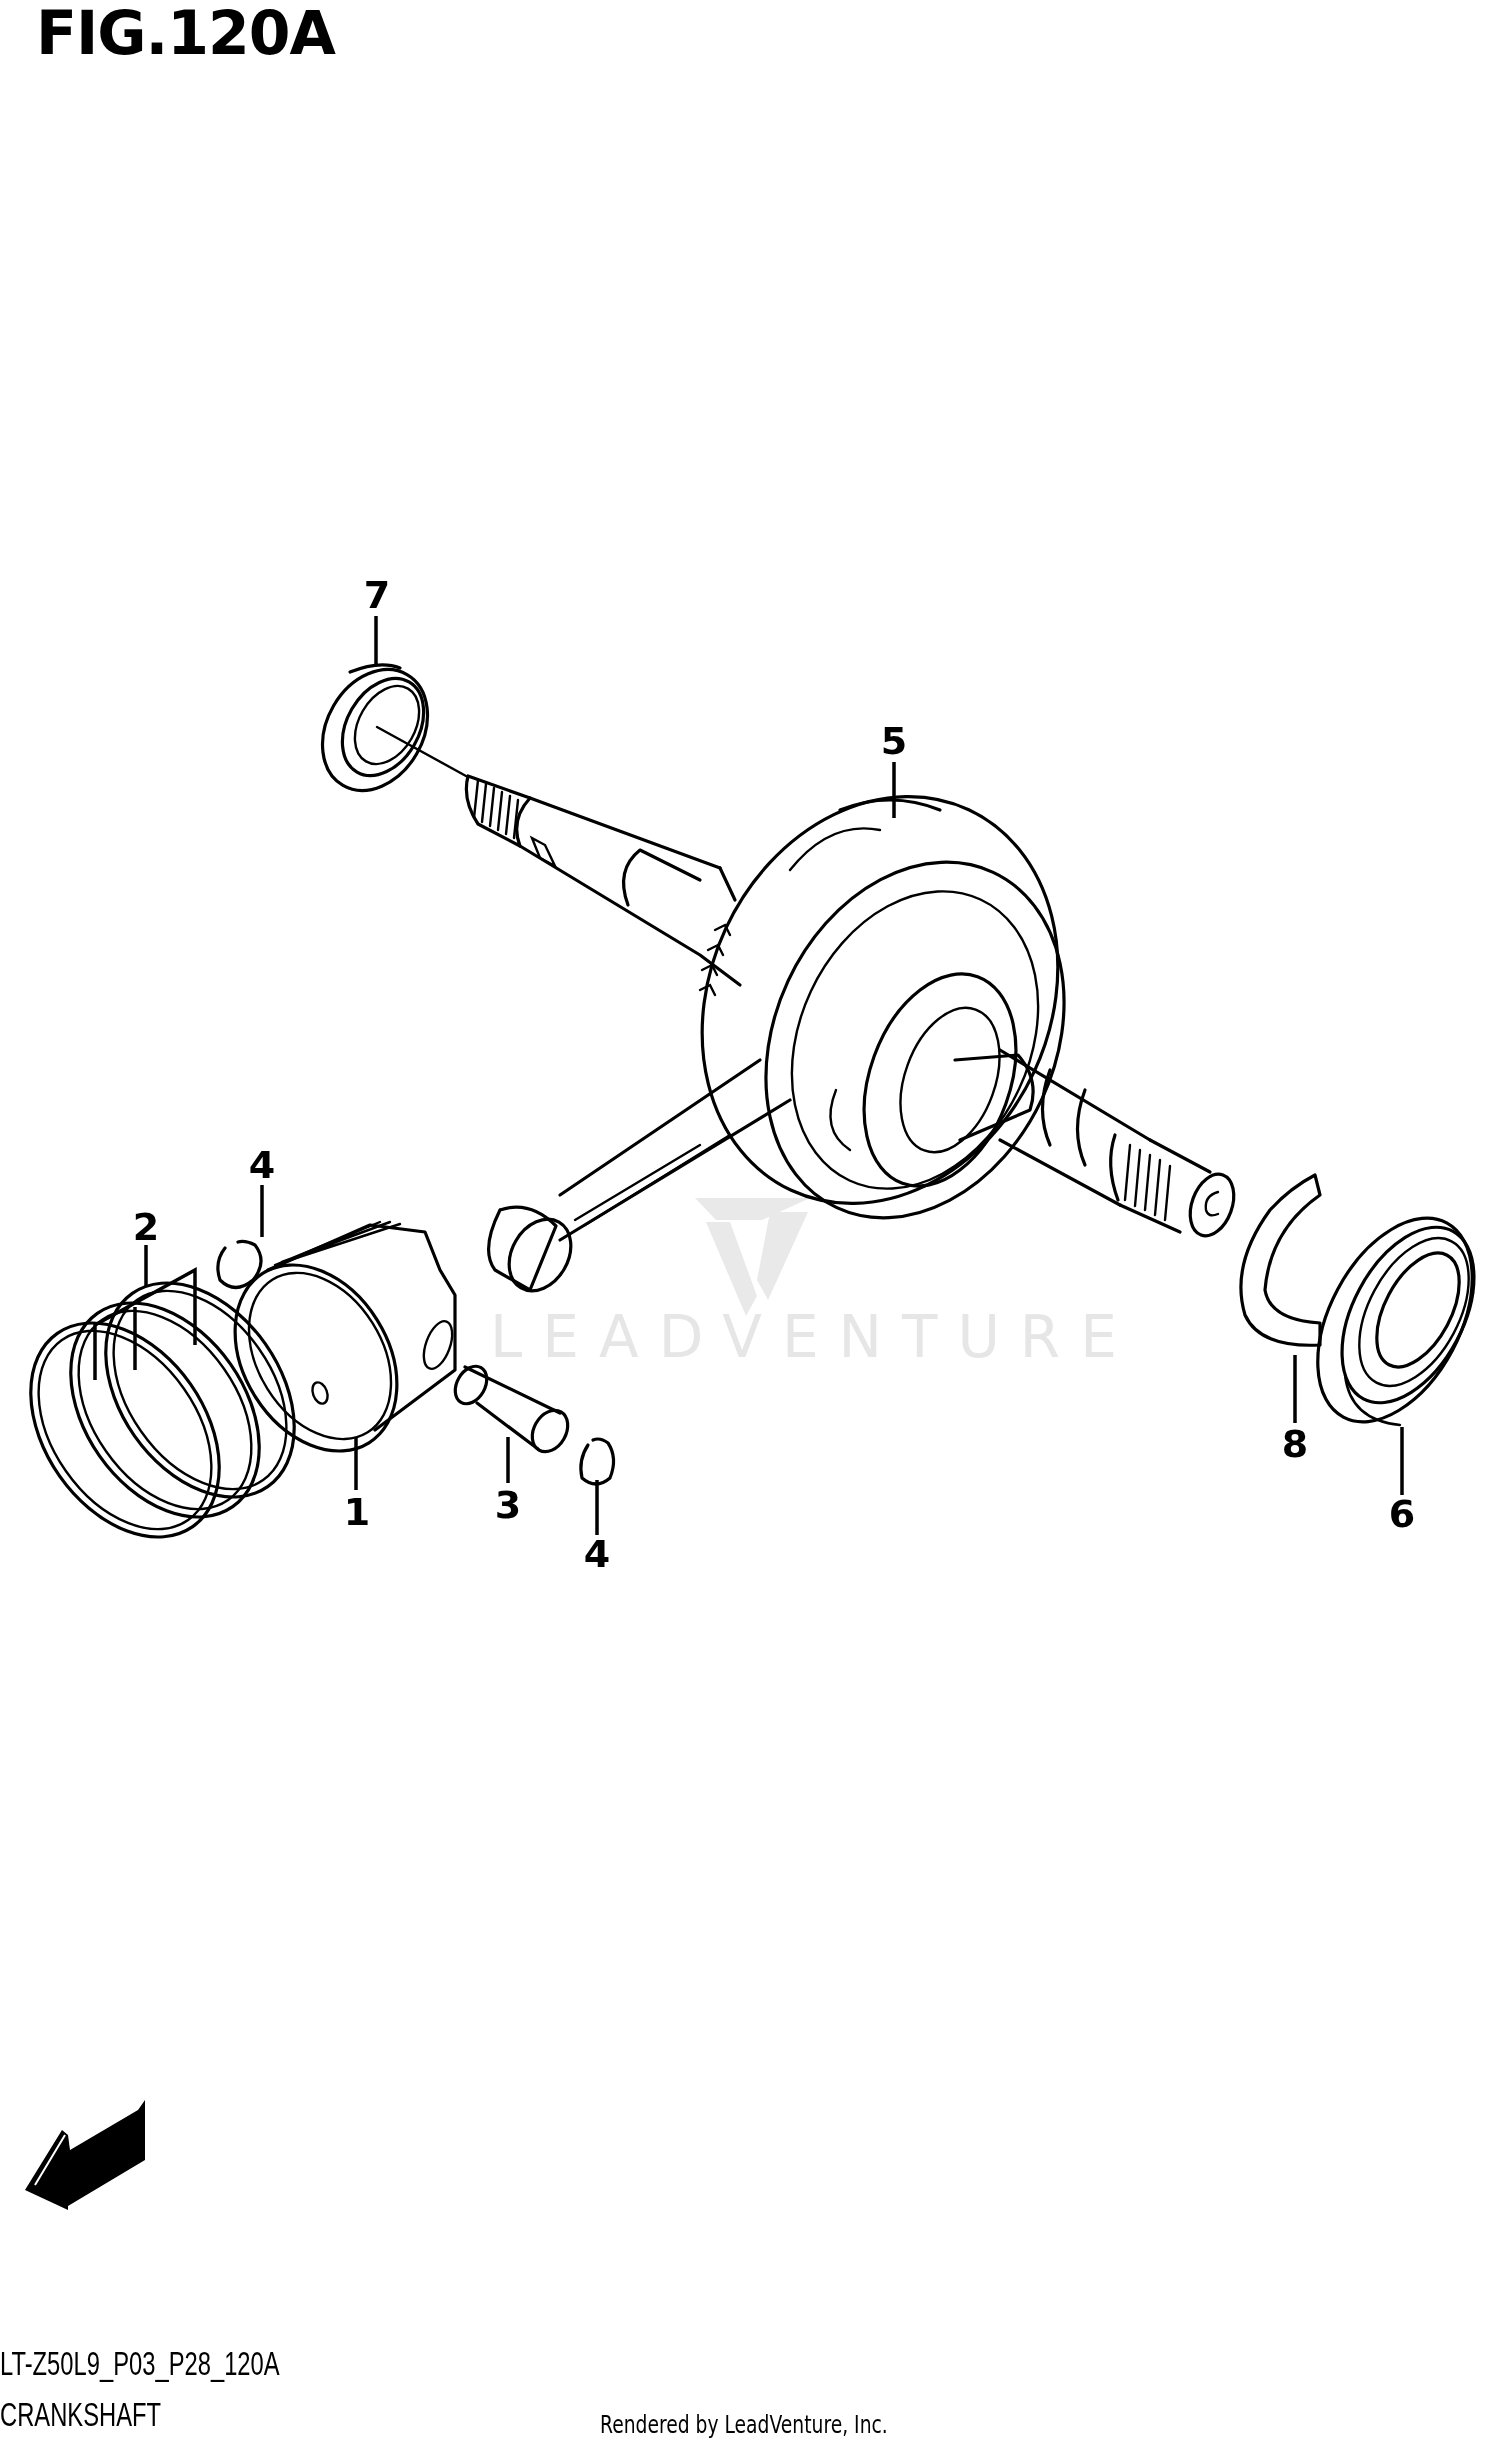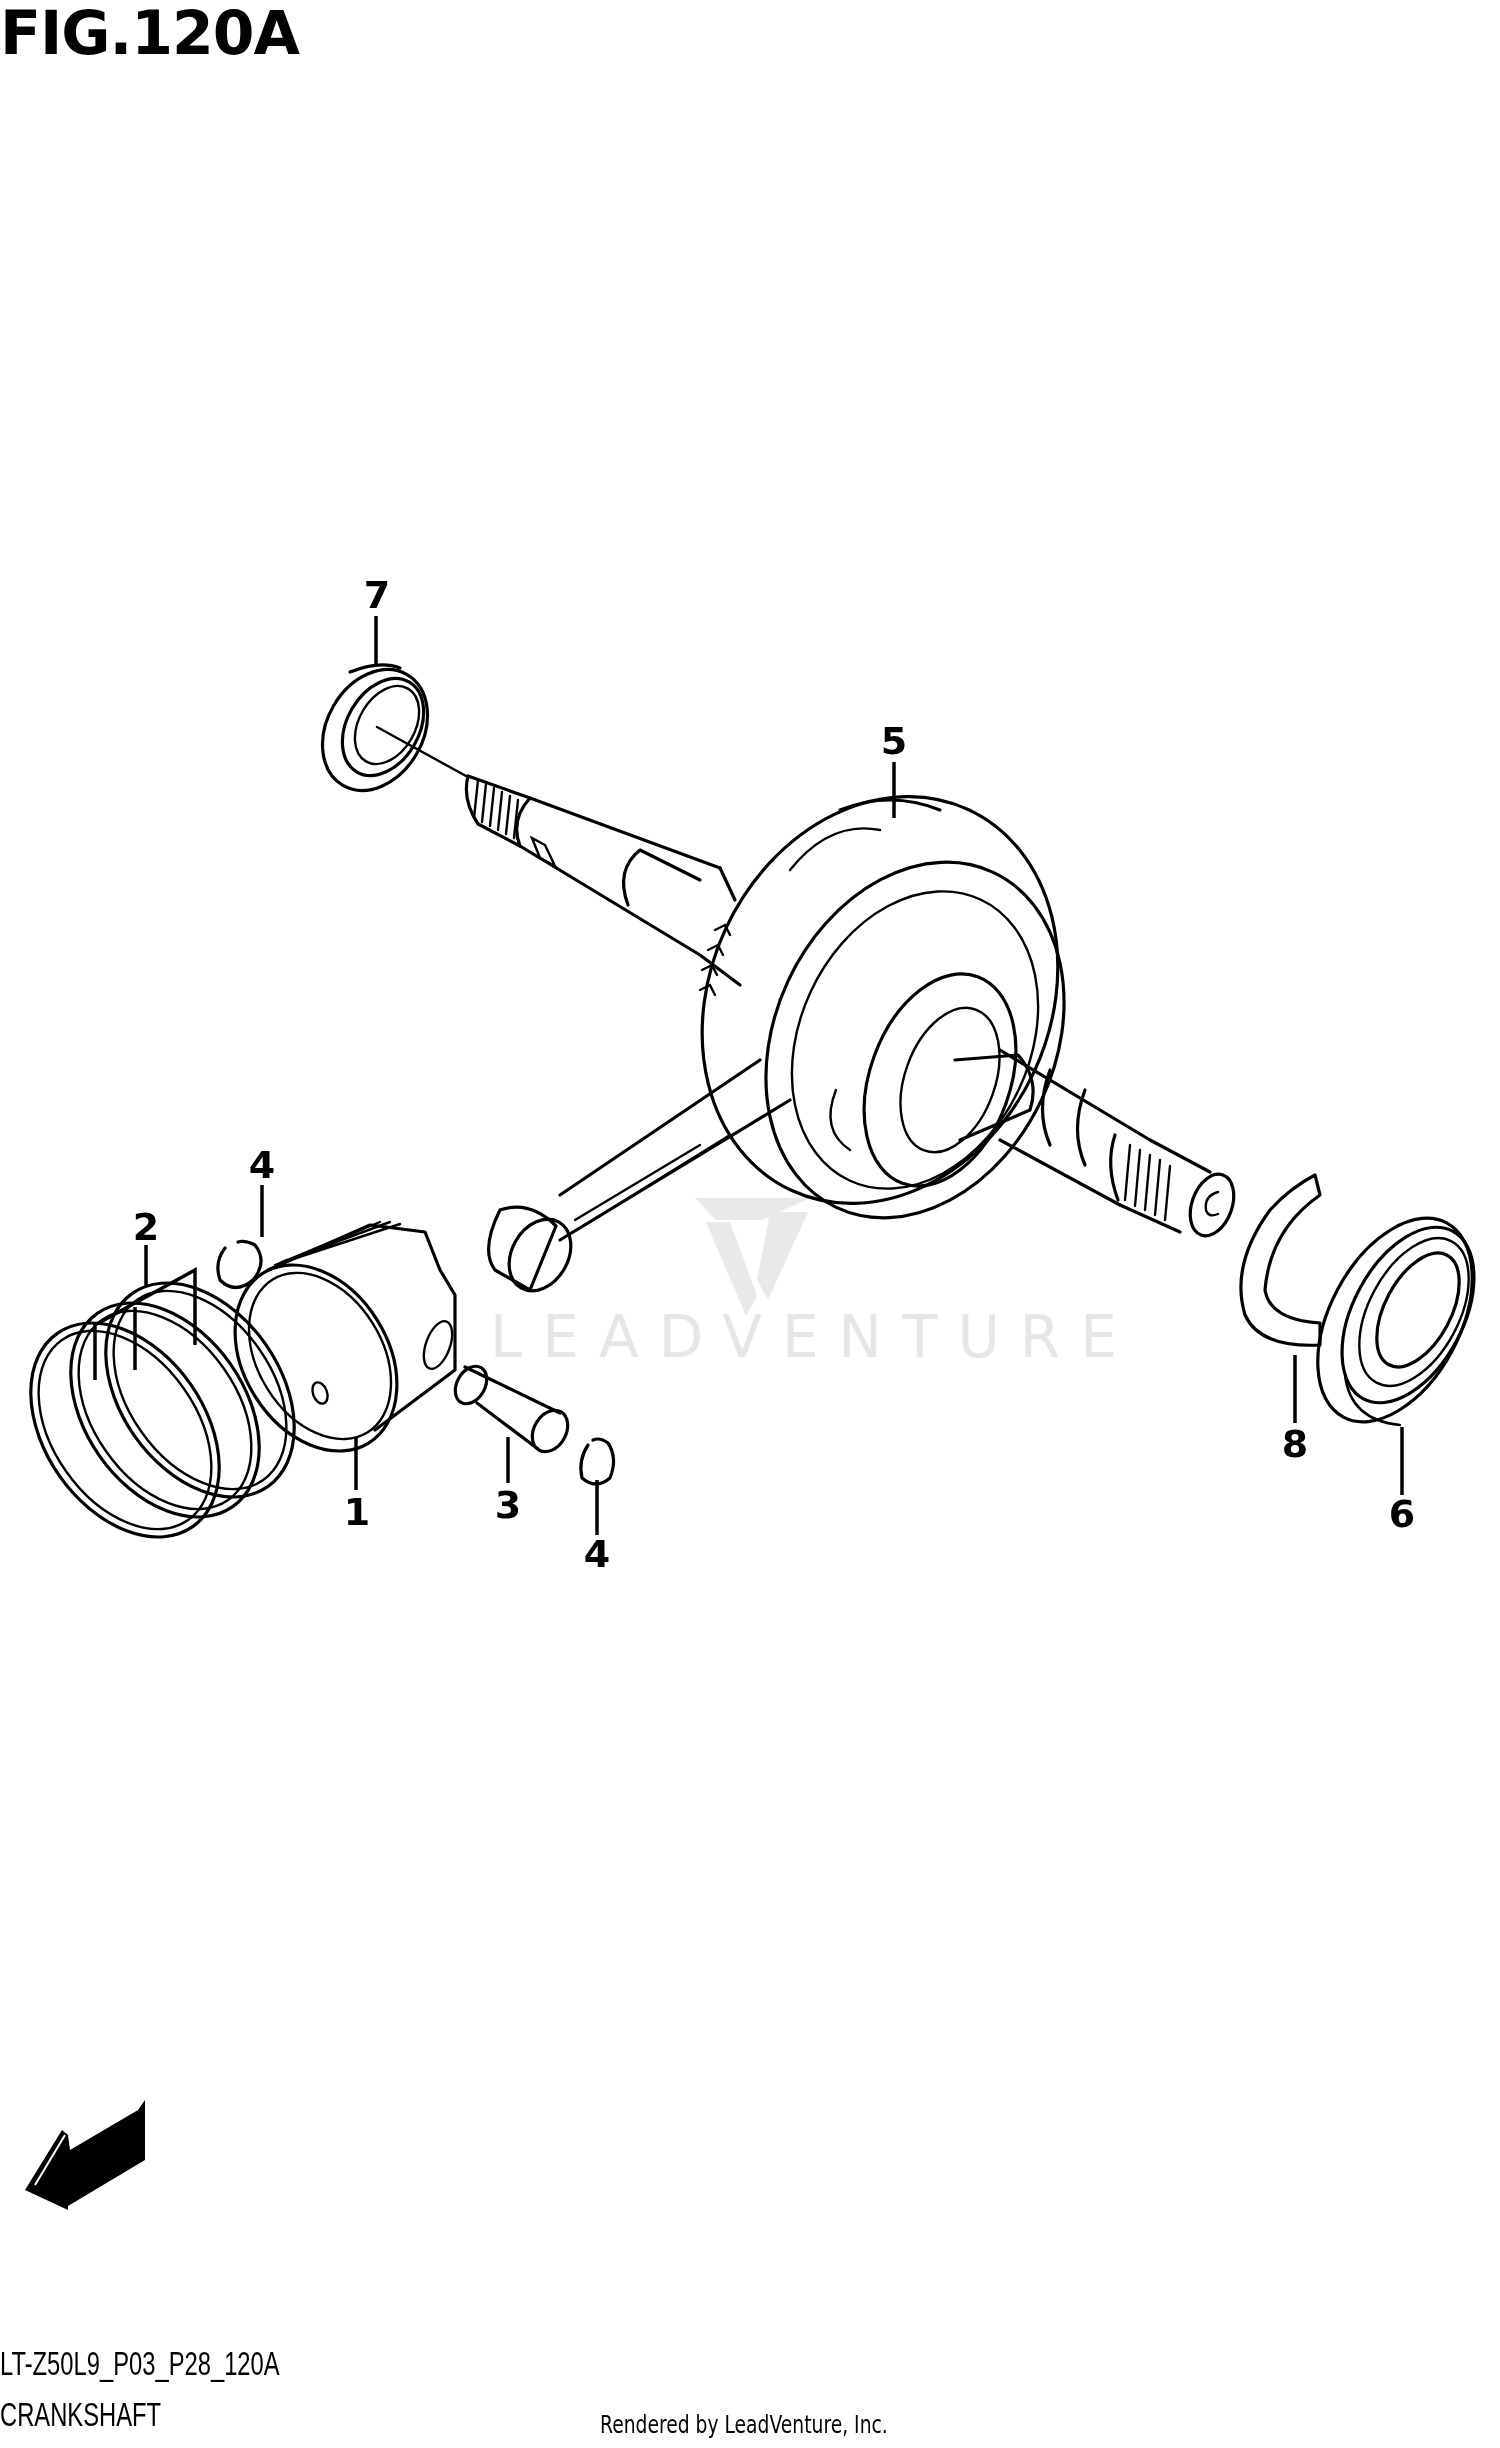--- a/index.html
+++ b/index.html
@@ -1,19 +1,19 @@
 <!DOCTYPE html>
 <html><head>
 <meta charset="utf-8">
 <style>
   html, body { margin: 0; padding: 0; background: #ffffff; }
   body { width: 1500px; height: 2448px; position: relative; overflow: hidden;
          font-family: "Liberation Sans", sans-serif; color: #000; }
   .fig-title { position: absolute; left: 0; top: 0; font-family: "DejaVu Sans", sans-serif;
-               font-weight: 900; font-size: 60px; letter-spacing: -1px; line-height: 66px; }
+               font-weight: 900; font-size: 60px; letter-spacing: -1px; line-height: 66px; padding-left: 36px; }
   .code { position: absolute; left: 0; top: 2346px; font-size: 33px; line-height: 36px;
           transform: scaleX(0.72); transform-origin: left top; }
   .section { position: absolute; left: 0; top: 2397px; font-size: 33px; line-height: 36px;
              transform: scaleX(0.72); transform-origin: left top; }
   .credit { position: absolute; left: 600px; top: 2411px; font-family: "DejaVu Sans", sans-serif;
             font-size: 24px; transform: scaleX(0.78); transform-origin: left top; }
   svg.drawing { position: absolute; left: 0; top: 0; }
   .ln { fill: none; stroke: #000; stroke-width: 3.2; stroke-linecap: round; stroke-linejoin: round; }
   .thin { fill: none; stroke: #000; stroke-width: 2.4; stroke-linecap: round; }
   .callout { stroke: #000; stroke-width: 3.5; }

